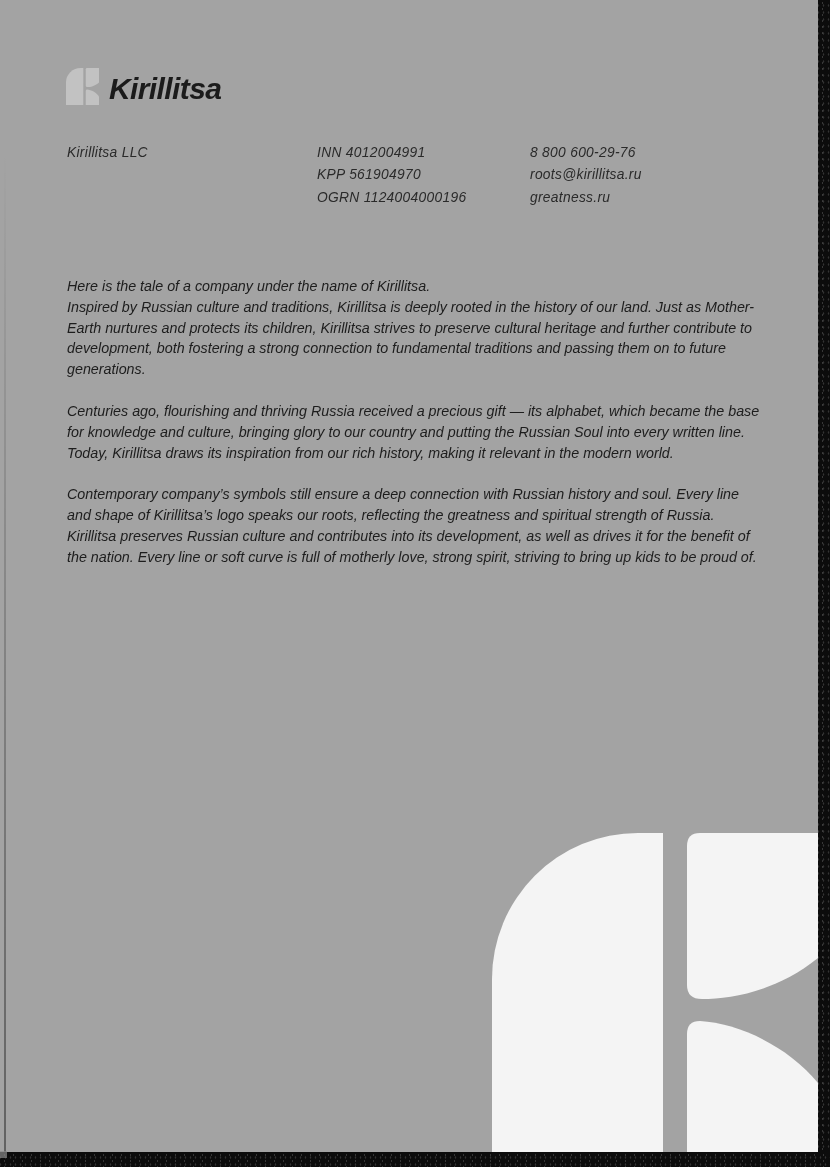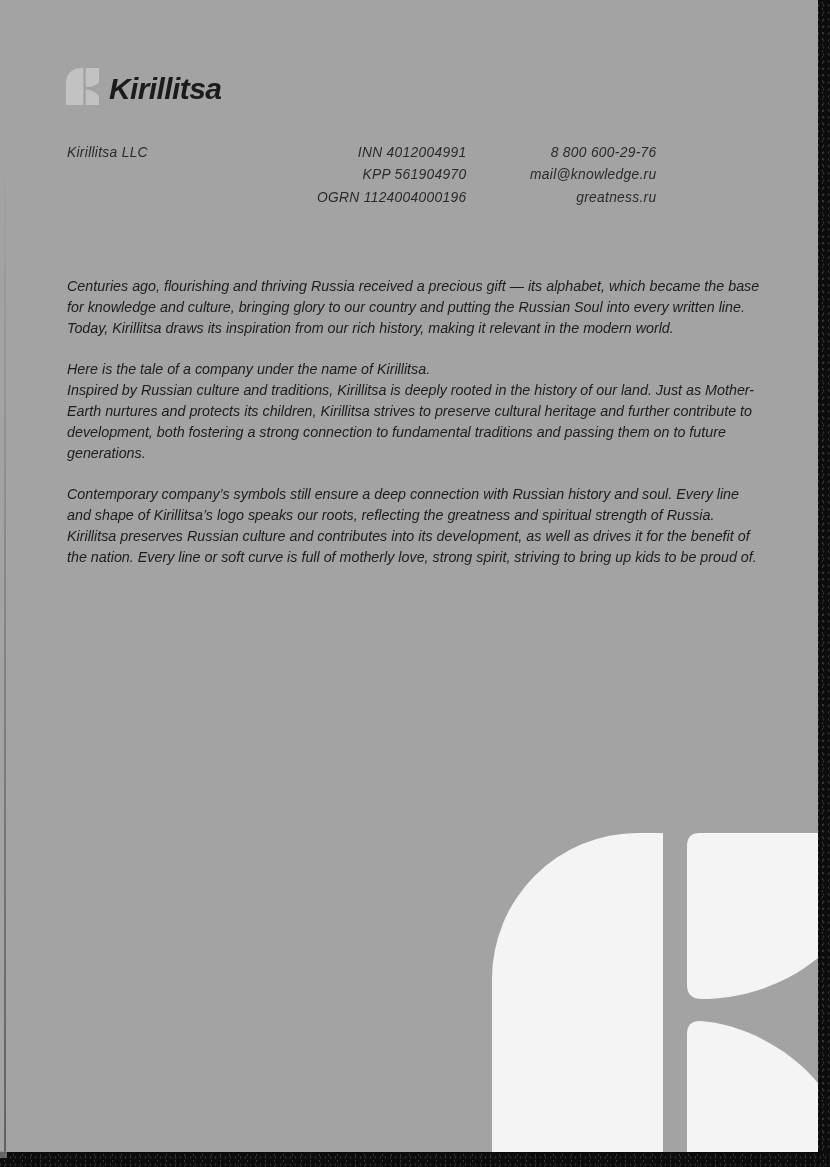--- a/index.html
+++ b/index.html
@@ -38,21 +38,20 @@
     line-height:30px;
   }
 
   
   .info-row{position:absolute;top:142px;left:0;width:100%;}
   .info-col{
     position:absolute;top:0;
     font-size:13.8px;letter-spacing:0.3px;
     color:var(--info-text);
     line-height:22.3px;
-    text-align:right;
   }
   .info-col.legal{left:67px;}
   .info-col.registration{left:301px;margin-left:16px;}
   .info-col.contacts{left:530px;}
   .info-line{white-space:nowrap;}
 
   
   .letter-body{
     position:absolute;left:67px;top:276px;width:696px;
     font-size:14.3px;line-height:20.8px;
@@ -111,31 +110,31 @@
 
   <div class="info-row">
     <div class="info-col legal">Kirillitsa LLC</div>
     <div class="info-col registration">
       <div class="info-line">INN 4012004991</div>
       <div class="info-line">KPP 561904970</div>
       <div class="info-line">OGRN 1124004000196</div>
     </div>
     <div class="info-col contacts">
       <div class="info-line">8 800 600-29-76</div>
-      <div class="info-line">mail@knowledge.ru</div>
+      <div class="info-line">roots@kirillitsa.ru</div>
       <div class="info-line">greatness.ru</div>
     </div>
   </div>
 
   <div class="letter-body">
-    <p class="para">Centuries ago, flourishing and thriving Russia received a precious gift — its alphabet, which became the base for knowledge and culture, bringing glory to our country and putting the Russian Soul into every written line. Today, Kirillitsa draws its inspiration from our rich history, making it relevant in the modern world.</p>
     <p class="para">
       <span class="block">Here is the tale of a company under the name of Kirillitsa.</span>
       <span class="block">Inspired by Russian culture and traditions, Kirillitsa is deeply rooted in the history of our land. Just as Mother-Earth nurtures and protects its children, Kirillitsa strives to preserve cultural heritage and further contribute to development, both fostering a strong connection to fundamental traditions and passing them on to future generations.</span>
     </p>
+    <p class="para">Centuries ago, flourishing and thriving Russia received a precious gift — its alphabet, which became the base for knowledge and culture, bringing glory to our country and putting the Russian Soul into every written line. Today, Kirillitsa draws its inspiration from our rich history, making it relevant in the modern world.</p>
     <p class="para">Contemporary company’s symbols still ensure a deep connection with Russian history and soul. Every line and shape of Kirillitsa’s logo speaks our roots, reflecting the greatness and spiritual strength of Russia. Kirillitsa preserves Russian culture and contributes into its development, as well as drives it for the benefit of the nation. Every line or soft curve is full of motherly love, strong spirit, striving to bring up kids to be proud of.</p>
   </div>
 
   <div class="watermark">
     <svg viewBox="0 0 326 319" preserveAspectRatio="none" aria-hidden="true">
       <g fill="var(--watermark-gray)">
         <path d="M0,319 L0,146 A146,146 0 0 1 146,0 L171,0 L171,319 Z"></path>
         <path d="M208,0 L326,0 L326,125 C285,158 240,166 210,166 Q195,166 195,152 L195,13 Q195,0 208,0 Z"></path>
         <path d="M195,319 L195,201 Q195,188 208,188 C245,190 295,212 326,250 L326,319 Z"></path>
       </g>

